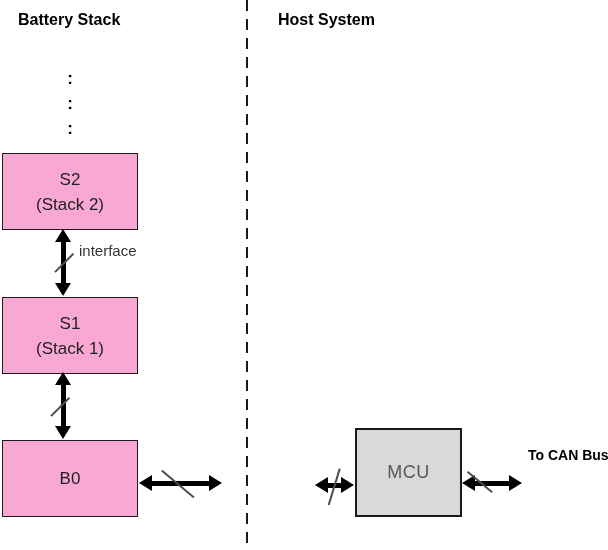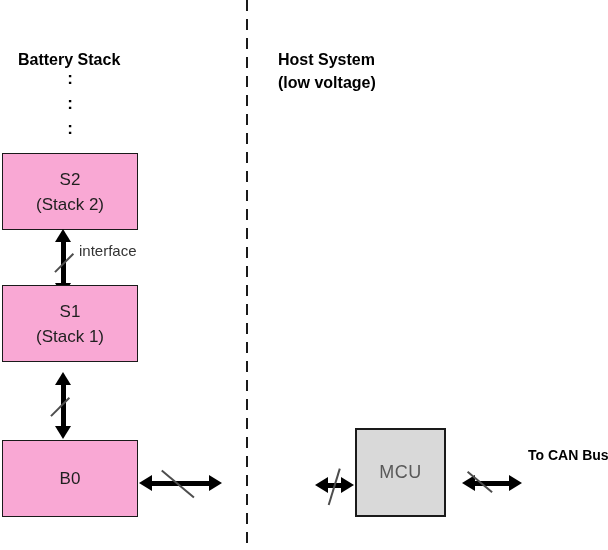--- a/index.html
+++ b/index.html
@@ -3,21 +3,21 @@
 <meta charset="utf-8">
 <style>
   html,body { margin:0; padding:0; background:#ffffff; }
   #canvas {
     position:relative; width:608px; height:550px; background:#ffffff;
     font-family:"Liberation Sans", sans-serif; color:#1a1a1a; overflow:hidden;
   }
   .abs { position:absolute; }
 
   
-  .region-title { font-weight:bold; font-size:16px; line-height:23px; color:#000;margin-top:40px; }
+  .region-title { font-weight:bold; font-size:16px; line-height:23px; color:#000; }
 
   
   .vdots { font-weight:bold; font-size:17px; line-height:25px; color:#000; text-align:center; }
 
   
   .node-box {
     position:absolute; left:2px; width:134px; height:75px;
     border:1px solid #1a1a1a; background:#f9a8d4;
     display:flex; flex-direction:column; align-items:center; justify-content:center;
     font-size:17px; line-height:25px; color:#1f1f1f; text-align:center;
@@ -26,21 +26,21 @@
   
   .iso-box {
     position:absolute; left:223px; top:470px; width:90px; height:30px;
     background:#8064A2; border:2px solid #3F3151; box-sizing:border-box;
     display:flex; align-items:center; justify-content:center;
     font-size:16px; color:#1c1530;
   }
 
   
   .mcu-box {
-    position:absolute; left:355px; top:428px; width:91px; height:89px;
+    position:absolute; left:355px; top:428px; width:107px; height:89px;
     background:#D9D9D9; border:2px solid #1a1a1a; box-sizing:border-box;
     display:flex; align-items:center; justify-content:center;
     font-size:18px; color:#595959; letter-spacing:0.5px;
   }
 
   
   .dashed-line {
     position:absolute; left:246px; top:0; width:2px; height:550px;
     background:repeating-linear-gradient(to bottom, #1a1a1a 0 11px, transparent 11px 19px);
   }
@@ -71,21 +71,20 @@
 
 <div id="canvas">
 
   <div class="dashed-line"></div>
 
   <div class="abs region-title" style="left:18px; top:8px;">
     <div>Battery Stack</div>
   </div>
   <div class="abs region-title" style="left:278px; top:8px;">
     <div>Host System</div>
-    <div>(low voltage)</div>
   </div>
 
   <div class="abs vdots" style="left:60px; top:66px; width:20px;">
     <div>:</div>
     <div>:</div>
     <div>:</div>
   </div>
 
   <div class="node-box" style="top:153px;">
     <div>S2</div>
@@ -96,21 +95,21 @@
     <div class="head-up"></div>
     <div class="shaft"></div>
     <div class="head-down"></div>
   </div>
   <div class="slash" style="left:51px; top:262px; width:26px; transform:rotate(-45deg);"></div>
 
   <div class="abs annotation" style="left:79px; top:240px;">
     <div>interface</div>
   </div>
 
-  <div class="node-box" style="top:285px;">
+  <div class="node-box" style="top:297px;">
     <div>S1</div>
     <div>(Stack 1)</div>
   </div>
 
   <div class="v-arrow" style="left:55px; top:372px; height:67px;">
     <div class="head-up"></div>
     <div class="shaft"></div>
     <div class="head-down"></div>
   </div>
   <div class="slash" style="left:47px; top:406px; width:26px; transform:rotate(-45deg);"></div>

